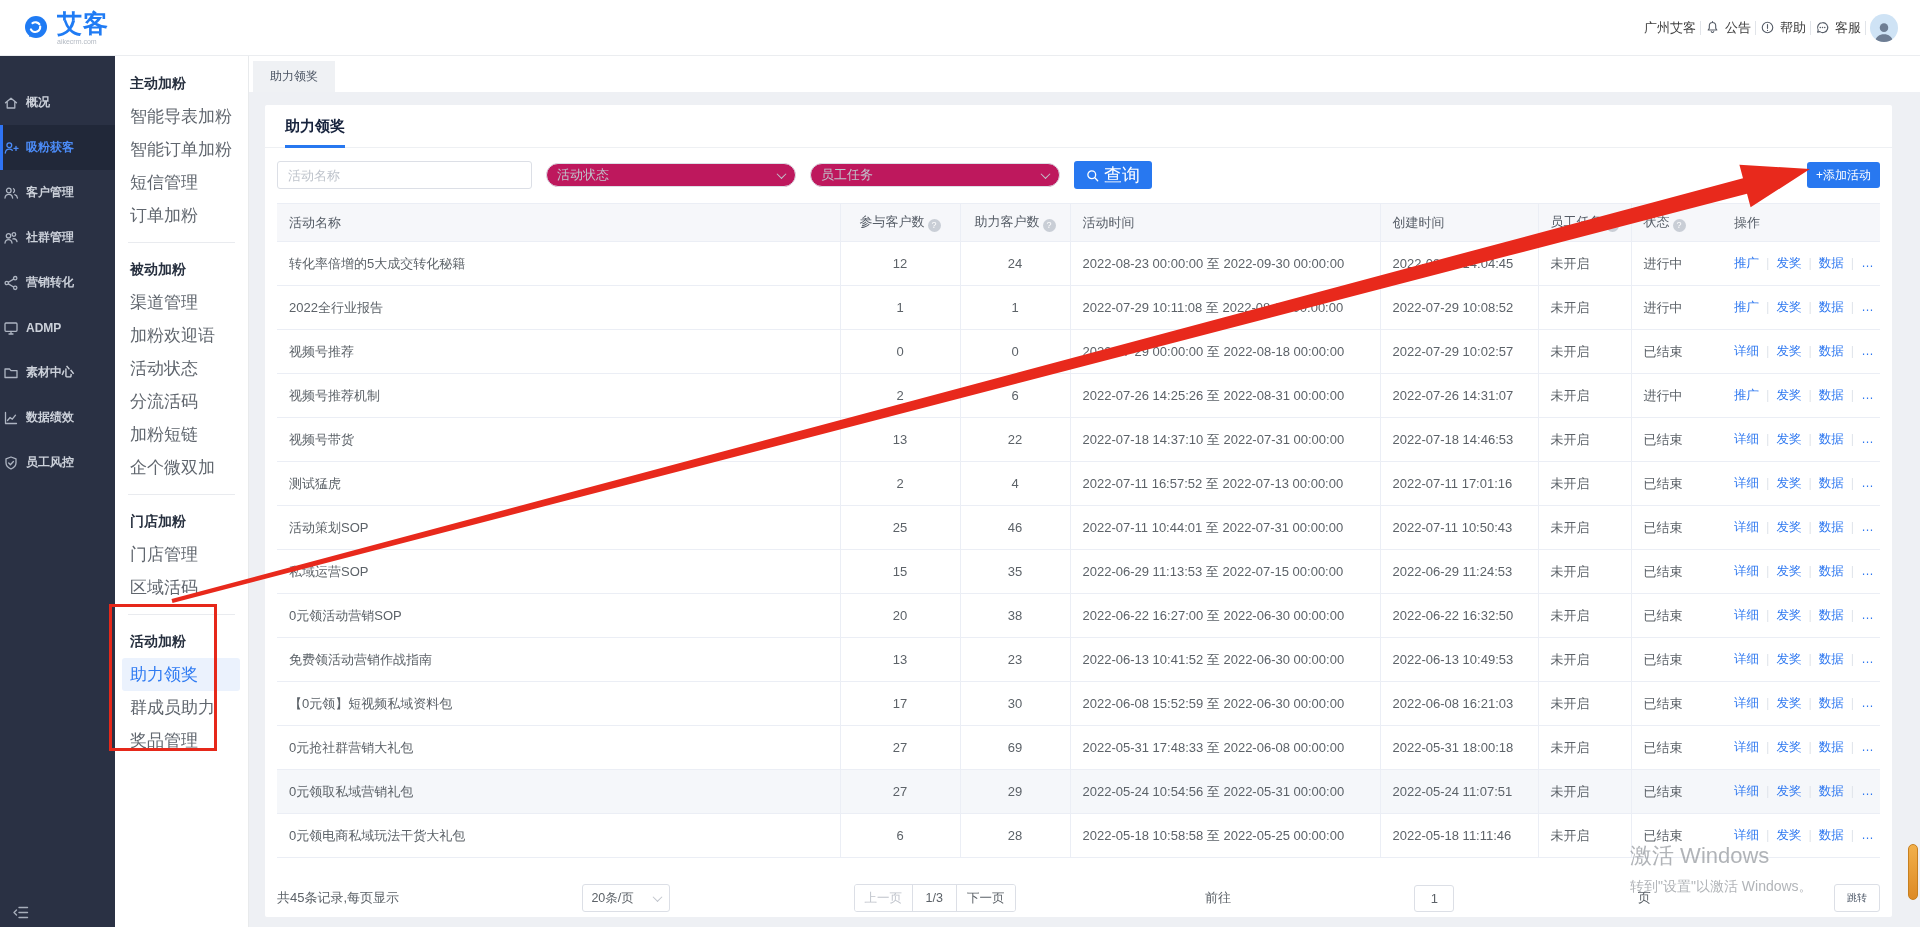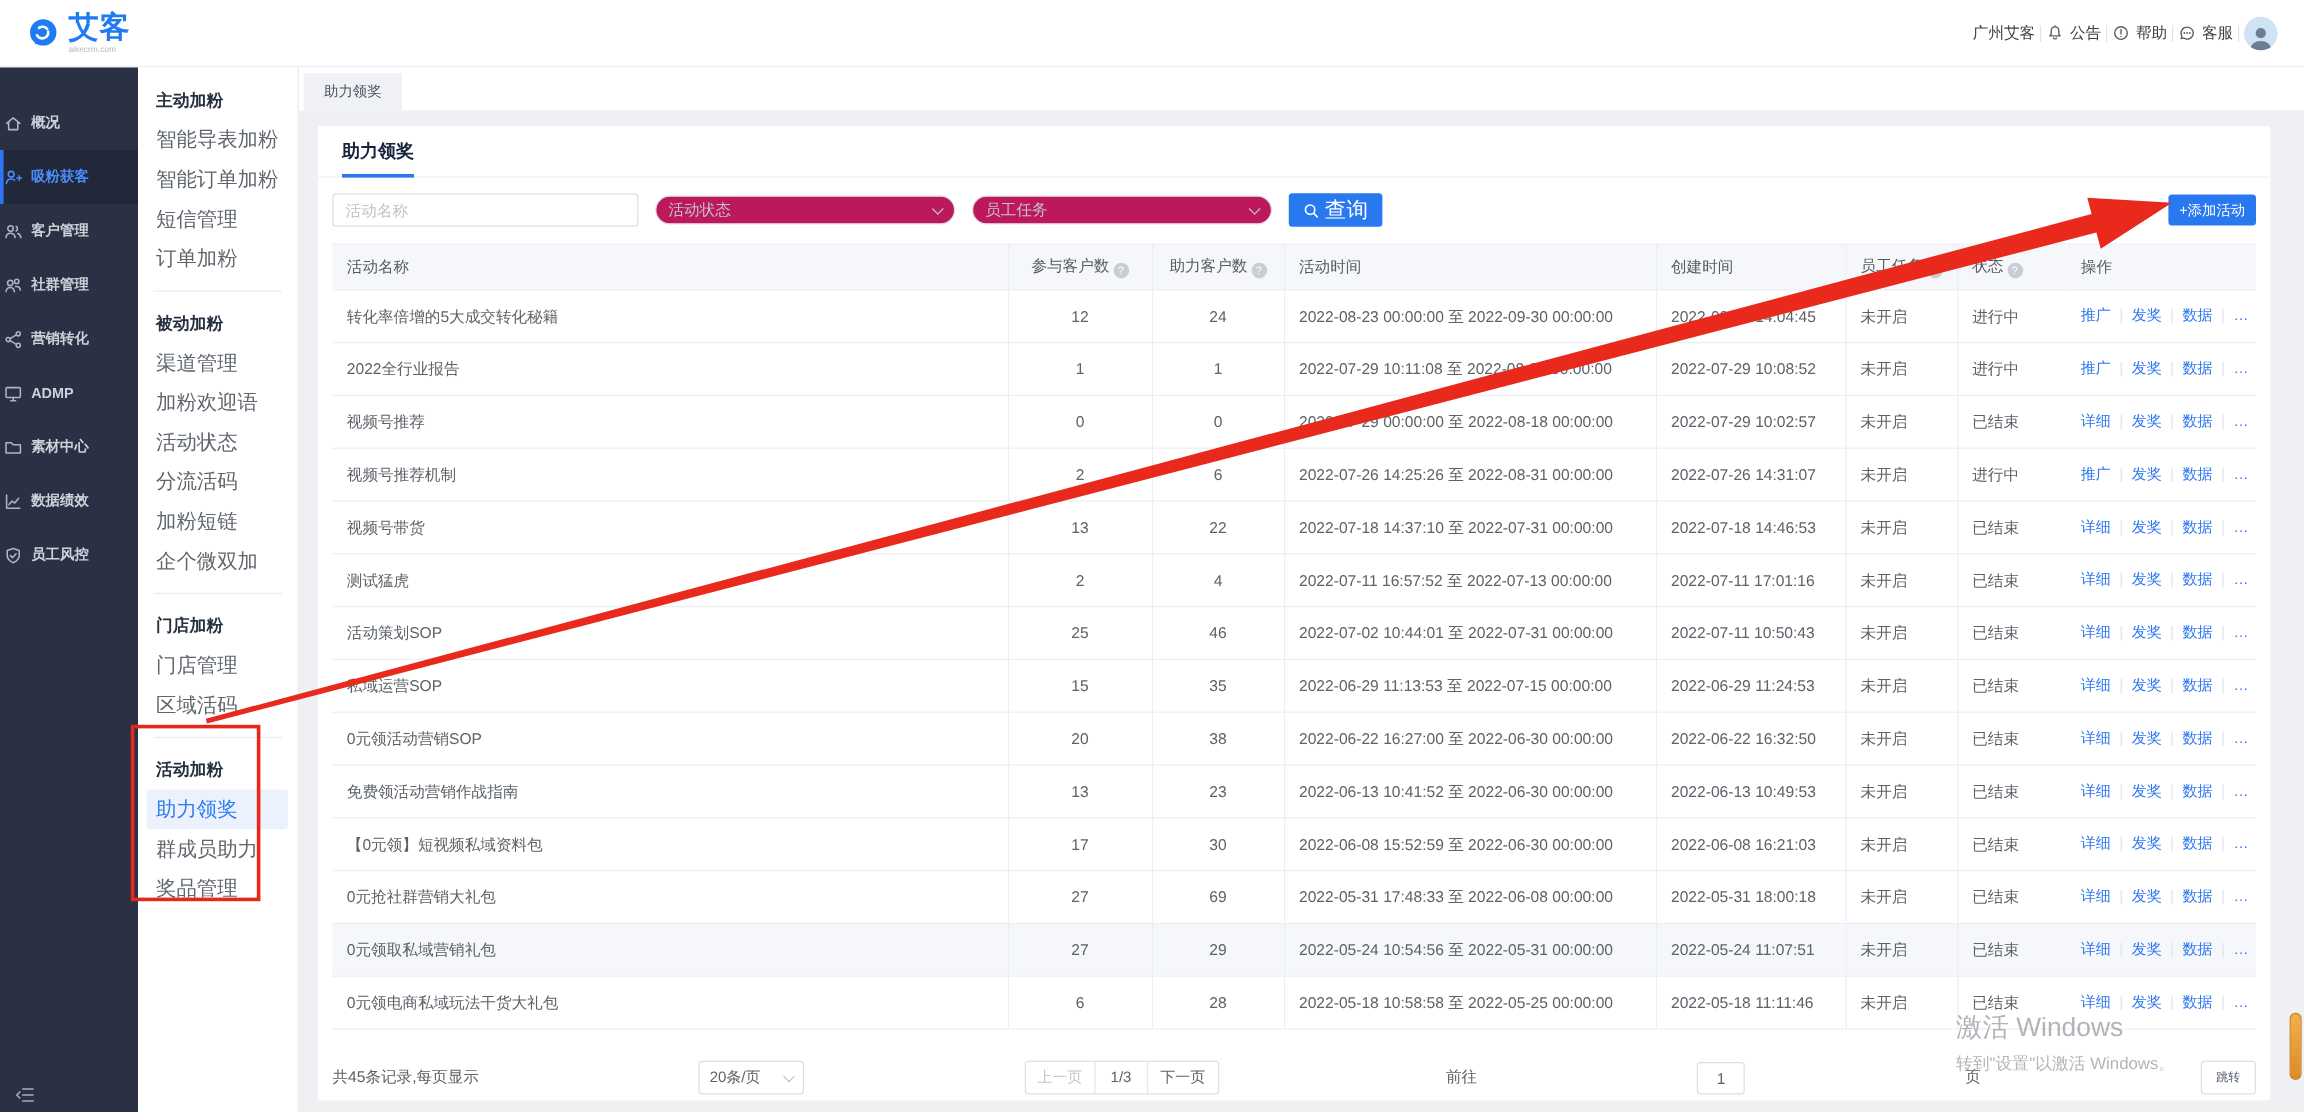--- a/index.html
+++ b/index.html
@@ -396,21 +396,21 @@
               <td class="vb">2022-07-11 16:57:52 至 2022-07-13 00:00:00</td>
               <td class="vb">2022-07-11 17:01:16</td>
               <td class="vb">未开启</td>
               <td>已结束</td>
               <td><a class="act-link">详细</a><span class="act-sep">|</span><a class="act-link">发奖</a><span class="act-sep">|</span><a class="act-link">数据</a><span class="act-sep">|</span><a class="act-link">…</a></td>
             </tr>
             <tr>
               <td class="vb">活动策划SOP</td>
               <td class="vb num">25</td>
               <td class="vb num">46</td>
-              <td class="vb">2022-07-02 10:44:01 至 2022-07-31 00:00:00</td>
+              <td class="vb">2022-07-11 10:44:01 至 2022-07-31 00:00:00</td>
               <td class="vb">2022-07-11 10:50:43</td>
               <td class="vb">未开启</td>
               <td>已结束</td>
               <td><a class="act-link">详细</a><span class="act-sep">|</span><a class="act-link">发奖</a><span class="act-sep">|</span><a class="act-link">数据</a><span class="act-sep">|</span><a class="act-link">…</a></td>
             </tr>
             <tr>
               <td class="vb">私域运营SOP</td>
               <td class="vb num">15</td>
               <td class="vb num">35</td>
               <td class="vb">2022-06-29 11:13:53 至 2022-07-15 00:00:00</td>

